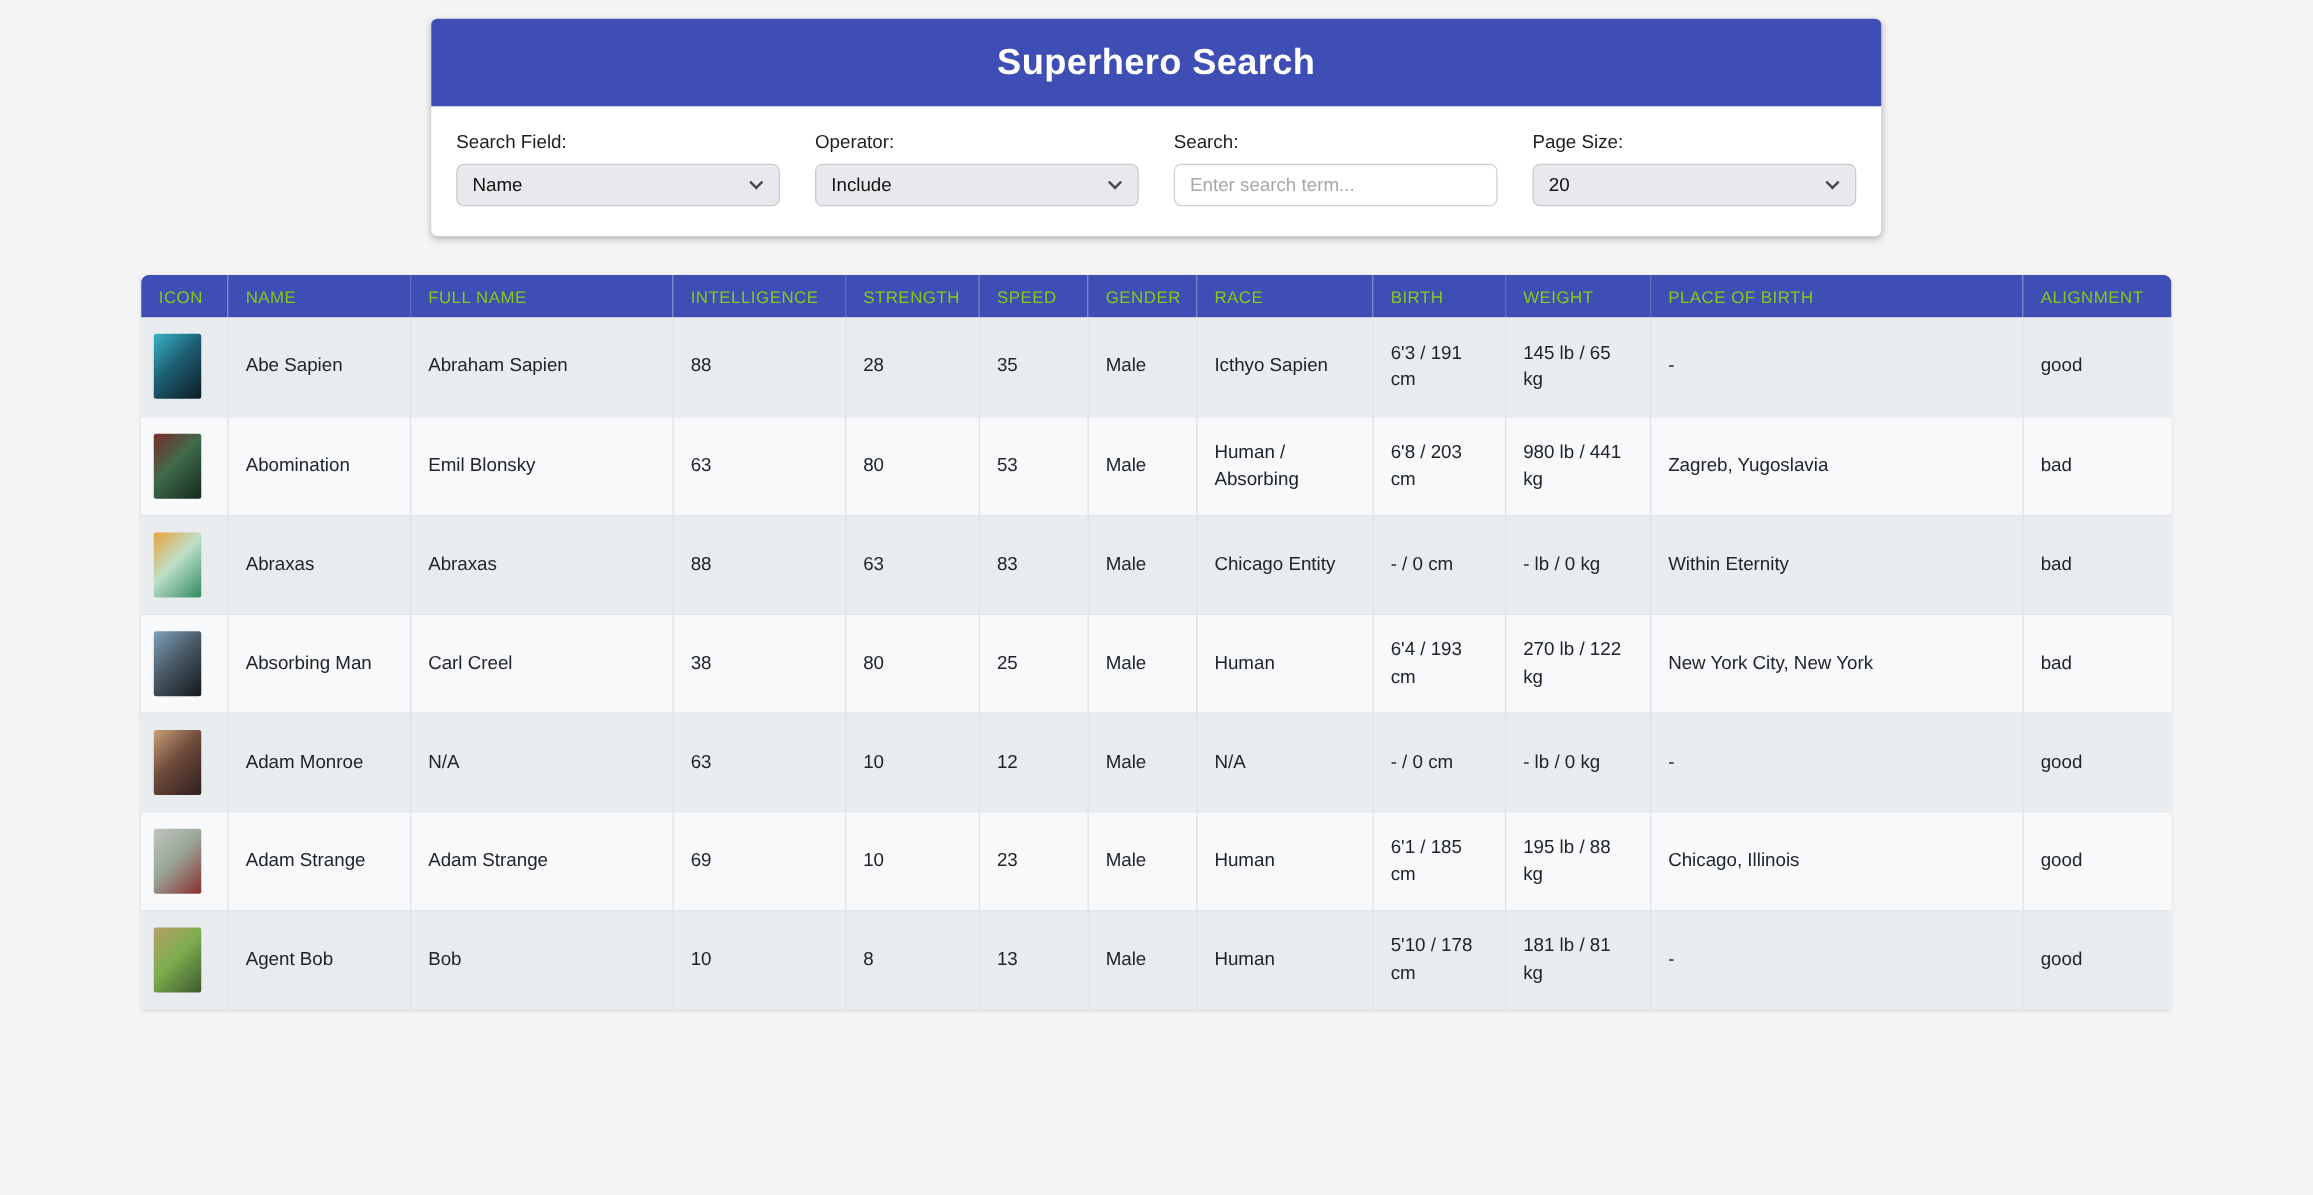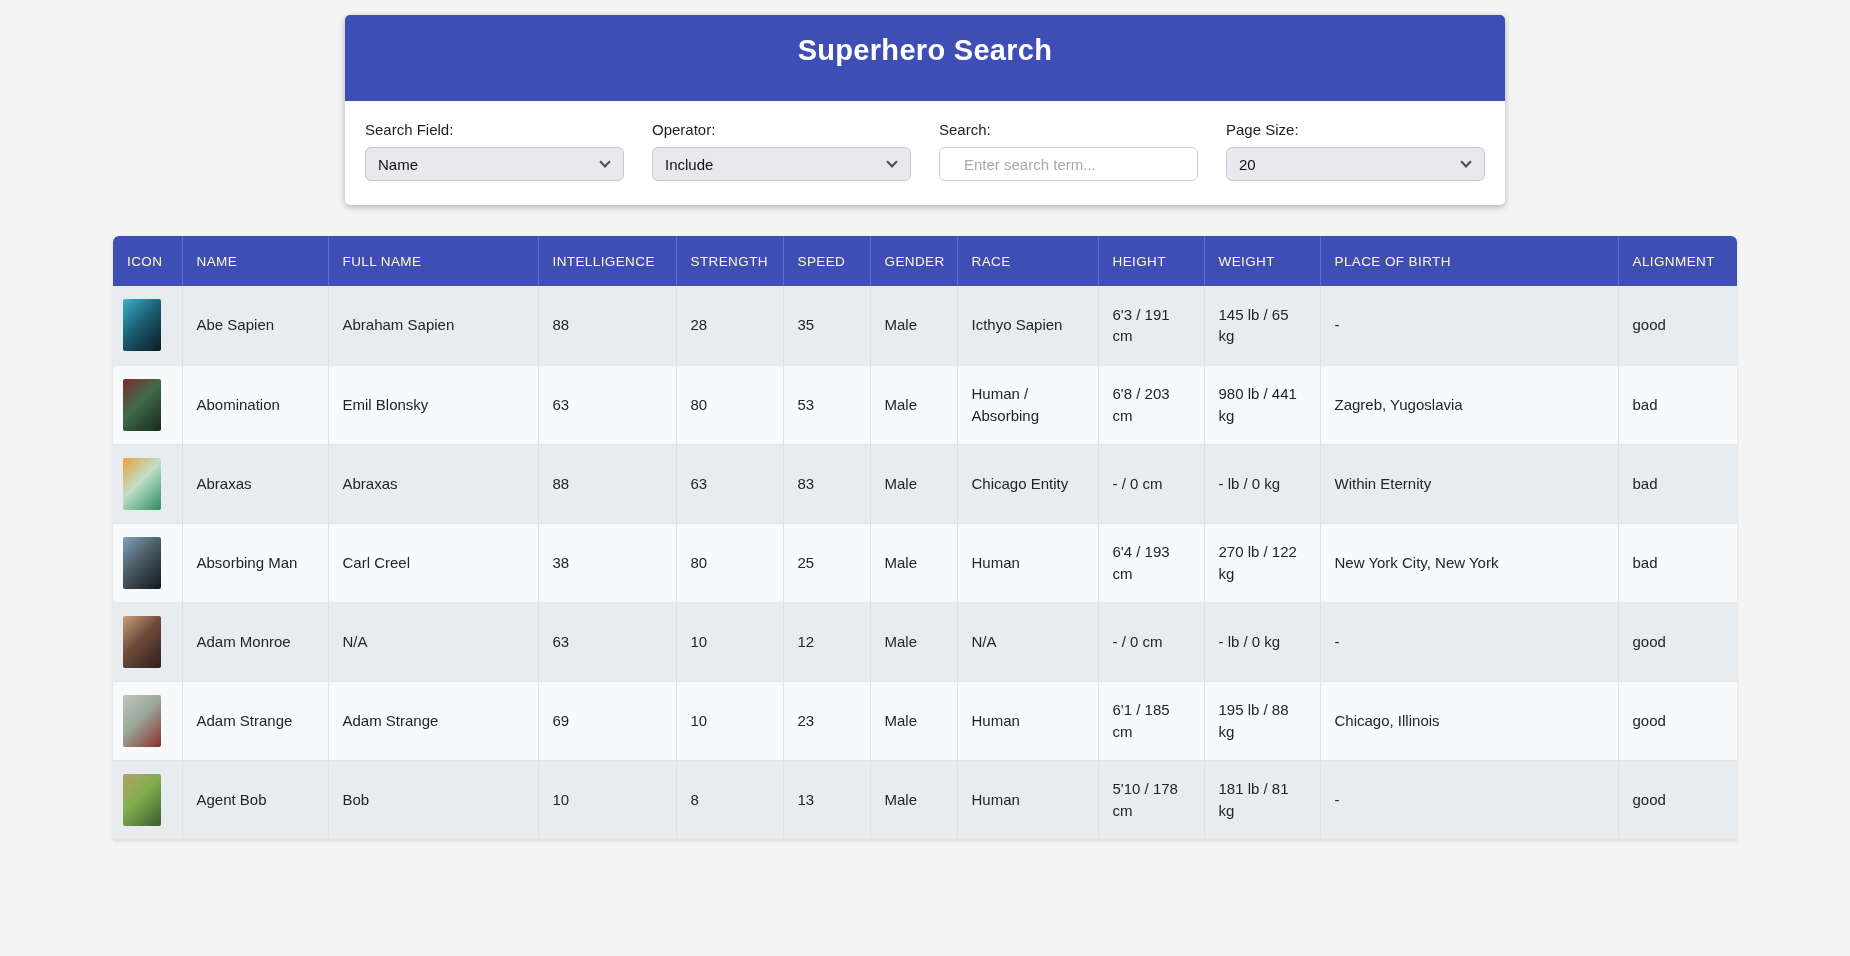--- a/index.html
+++ b/index.html
@@ -24,21 +24,21 @@
     background:#fff;
     border-radius:5px;
     box-shadow:0 2px 6px rgba(0,0,0,.28);
   }
   .card-title{
     background:var(--primary);
     color:#fff;
     font-size:29px;
     font-weight:bold;
     text-align:center;
-    height:86px;
+    height:70px;
     line-height:70px;
     border-radius:5px 5px 0 0;
     letter-spacing:.3px;
   }
   .card-body{
     display:flex;
     gap:28px;
     padding:20px 20px 24px;
   }
   .field{flex:1;min-width:0;}
@@ -74,40 +74,40 @@
   }
   input[type="text"]{
     width:100%;
     height:34px;
     background:#fff;
     border:1px solid #cfcfcf;
     border-radius:6px;
     font-size:15px;
     font-family:"Liberation Sans", sans-serif;
     color:#333;
-    padding:0 24px;
+    padding:0 12px;
   }
   input[type="text"]::placeholder{color:#a8a8a8;}
   
   table{
     width:1624px;
     margin:31px auto 0;
     border-collapse:collapse;
     table-layout:fixed;
     background:#fff;
     box-shadow:0 1px 3px rgba(0,0,0,.12);
   }
   thead th{
     background:var(--primary);
-    color:#fef9c3;
+    color:#84cc16;
     font-size:13.5px;
     font-weight:500;
     letter-spacing:.4px;
     text-align:left;
-    height:50px;
+    height:34px;
     padding:0 14px;
     border-right:1px solid rgba(255,255,255,.18);
     white-space:nowrap;
   }
   thead th:first-child{border-top-left-radius:6px;}
   thead th:last-child{border-top-right-radius:6px;border-right:none;}
   tbody tr{height:79px;}
   tbody tr:nth-child(odd){background:var(--row-odd);}
   tbody tr:nth-child(even){background:var(--row-even);}
   tbody td{
@@ -191,21 +191,21 @@
   <thead>
     <tr>
         <th>ICON</th>
         <th>NAME</th>
         <th>FULL NAME</th>
         <th>INTELLIGENCE</th>
         <th>STRENGTH</th>
         <th>SPEED</th>
         <th>GENDER</th>
         <th>RACE</th>
-        <th>HEIGHT</th>
+        <th>BIRTH</th>
         <th>WEIGHT</th>
         <th>PLACE OF BIRTH</th>
         <th>ALIGNMENT</th>
       </tr>
   </thead>
   <tbody>
       <tr>
         <td class="icon-cell">
           <div class="hero-icon" style="background: linear-gradient(135deg, rgb(57, 181, 200) 0%, rgb(29, 95, 116) 45%, rgb(13, 26, 34) 100%);"></div>
         </td>

